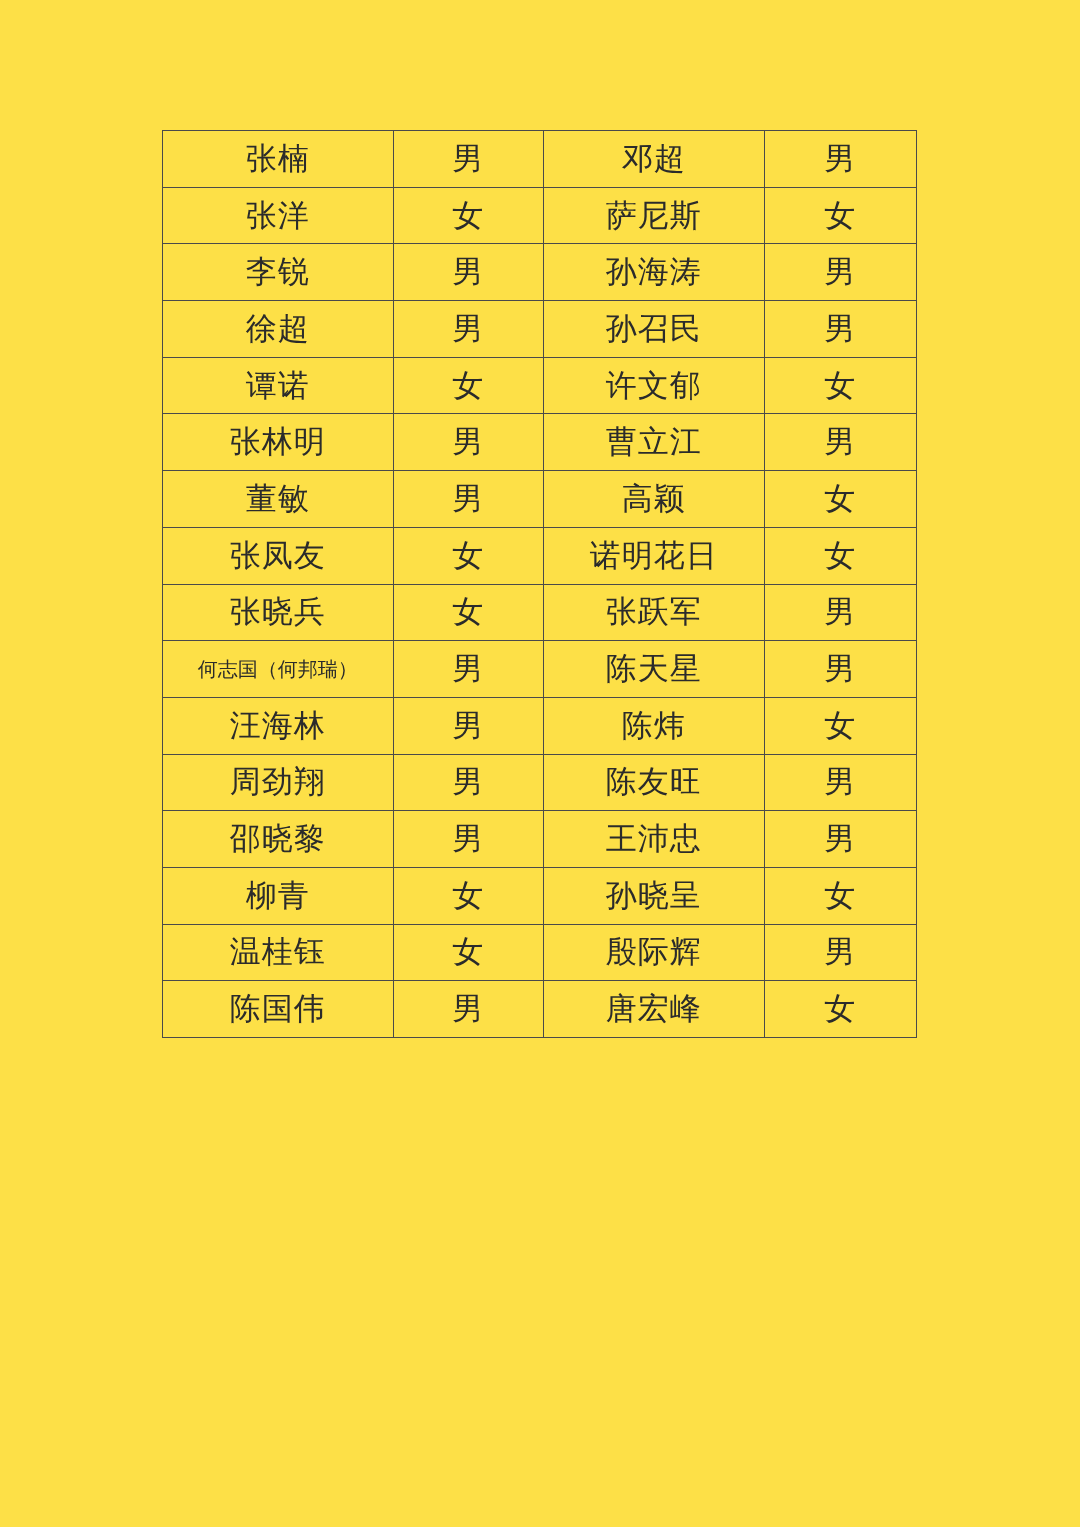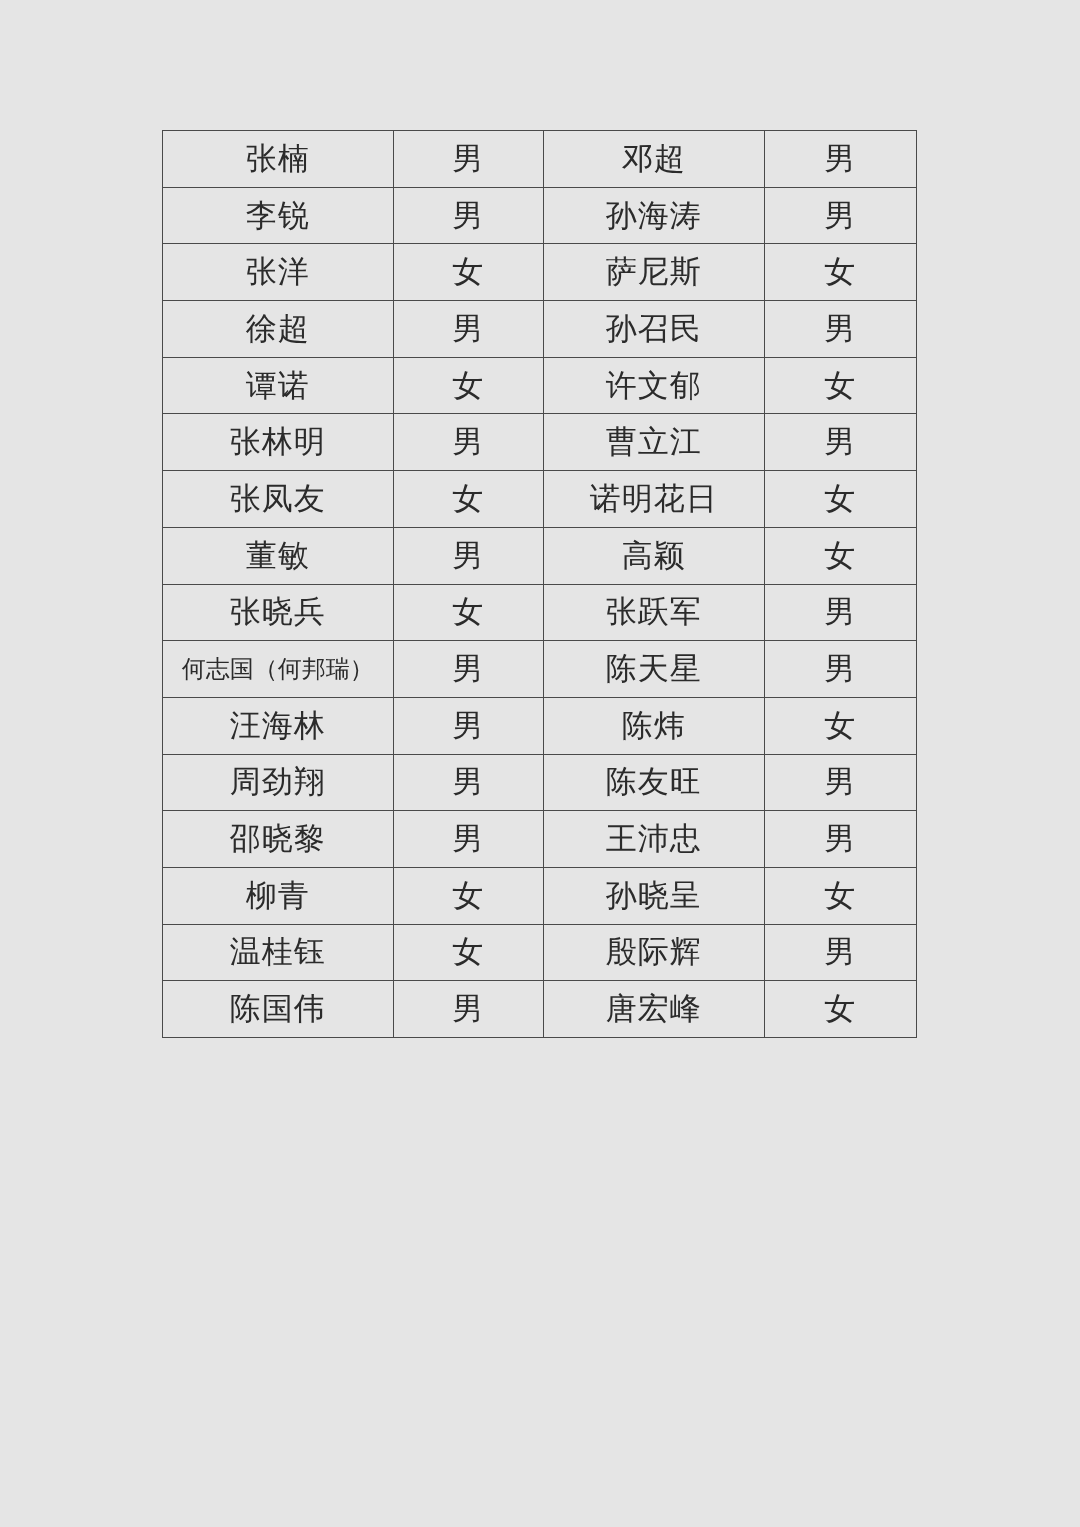--- a/index.html
+++ b/index.html
@@ -4,21 +4,21 @@
 <style>
   html, body {
     margin: 0;
     padding: 0;
     background: #ffffff;
   }
   .page {
     position: relative;
     width: 1080px;
     height: 1527px;
-    background: #e5e5e5;
+    background: #fde047;
     font-family: "Liberation Serif", "DejaVu Serif", serif;
     overflow: hidden;
   }
   table.roster {
     position: absolute;
     left: 162px;
     top: 130px;
     width: 755px;
     border-collapse: collapse;
     table-layout: fixed;
@@ -29,21 +29,21 @@
     text-align: center;
     vertical-align: middle;
     font-size: 31px;
     color: #2b2b2b;
     letter-spacing: 1px;
     padding: 0;
     white-space: nowrap;
     overflow: hidden;
   }
   table.roster td.long-text {
-    font-size: 24px;
+    font-size: 20px;
     letter-spacing: 0;
   }
   col.c-name1   { width: 30.6%; }
   col.c-gender1 { width: 19.9%; }
   col.c-name2   { width: 29.3%; }
   col.c-gender2 { width: 20.2%; }
 </style>
 </head>
 <body>
 
@@ -56,59 +56,59 @@
       <col class="c-gender2">
     </colgroup>
     <tbody>
         <tr>
           <td>张楠</td>
           <td>男</td>
           <td>邓超</td>
           <td>男</td>
         </tr>
         <tr>
+          <td>张洋</td>
+          <td>女</td>
+          <td>萨尼斯</td>
+          <td>女</td>
+        </tr>
+        <tr>
           <td>李锐</td>
           <td>男</td>
           <td>孙海涛</td>
           <td>男</td>
-        </tr>
-        <tr>
-          <td>张洋</td>
-          <td>女</td>
-          <td>萨尼斯</td>
-          <td>女</td>
         </tr>
         <tr>
           <td>徐超</td>
           <td>男</td>
           <td>孙召民</td>
           <td>男</td>
         </tr>
         <tr>
           <td>谭诺</td>
           <td>女</td>
           <td>许文郁</td>
           <td>女</td>
         </tr>
         <tr>
           <td>张林明</td>
           <td>男</td>
           <td>曹立江</td>
           <td>男</td>
         </tr>
         <tr>
+          <td>董敏</td>
+          <td>男</td>
+          <td>高颖</td>
+          <td>女</td>
+        </tr>
+        <tr>
           <td>张凤友</td>
           <td>女</td>
           <td>诺明花日</td>
-          <td>女</td>
-        </tr>
-        <tr>
-          <td>董敏</td>
-          <td>男</td>
-          <td>高颖</td>
           <td>女</td>
         </tr>
         <tr>
           <td>张晓兵</td>
           <td>女</td>
           <td>张跃军</td>
           <td>男</td>
         </tr>
         <tr>
           <td class="long-text">何志国（何邦瑞）</td>

